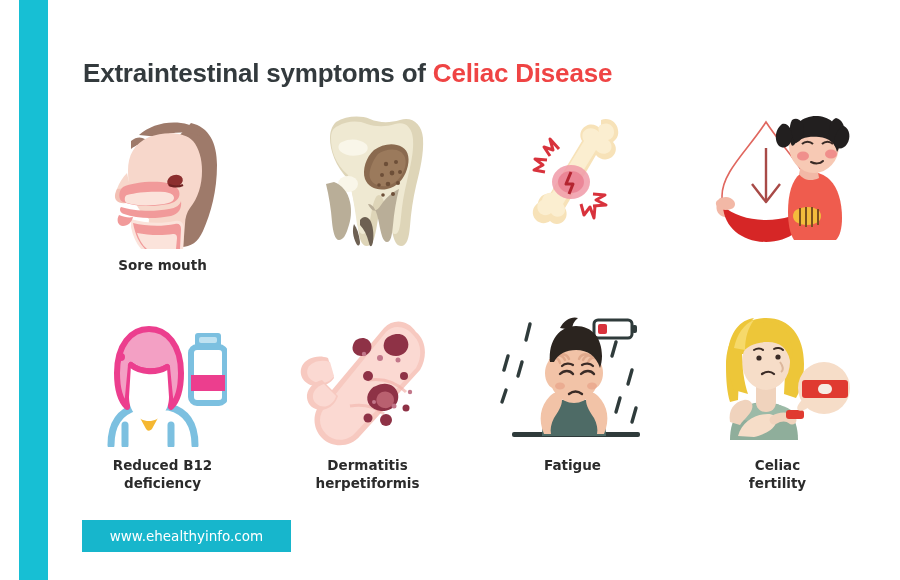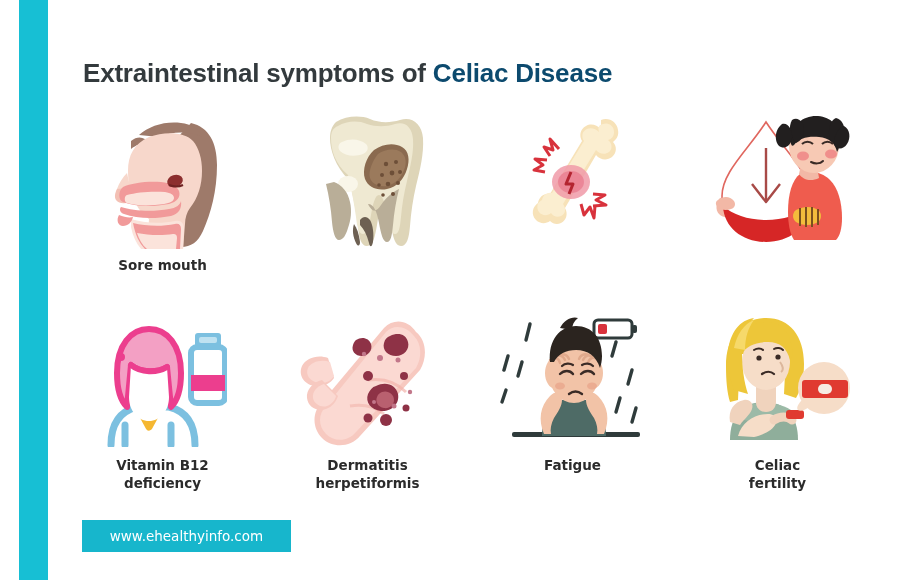--- a/index.html
+++ b/index.html
@@ -10,21 +10,21 @@
   }
   .accent-bar{
     position:absolute;left:19px;top:0;width:29px;height:580px;
     background:#17bfd4;
   }
   .title{
     position:absolute;left:83px;top:58px;
     font-size:26px;font-weight:bold;color:#333a3d;
     letter-spacing:-0.2px;white-space:nowrap;
   }
-  .title .hl{color:#0c4a6e;text-align:right;}
+  .title .hl{color:#ef4444;text-align:right;}
   .grid{
     position:absolute;left:60px;top:110px;width:820px;height:400px;
     display:grid;grid-template-columns:repeat(4,1fr);
     grid-template-rows:1fr 1fr;
   }
   .card{
     display:flex;flex-direction:column;align-items:center;
     justify-content:flex-start;
     font-weight:bold;
   }
@@ -180,21 +180,21 @@
         <path d="M32 52c10 8 26 8 36 2" fill="none" stroke="#ec3e8e" stroke-width="6" stroke-linecap="round"></path>
         <circle cx="22" cy="44" r="4" fill="#ec3e8e"></circle>
 
         <rect x="96" y="20" width="26" height="14" rx="3" fill="#7cc0e0"></rect>
         <rect x="100" y="24" width="18" height="6" rx="2" fill="#bfe2f1"></rect>
         <rect x="92" y="34" width="34" height="56" rx="6" fill="#ffffff" stroke="#7cc0e0" stroke-width="6"></rect>
         <rect x="92" y="62" width="34" height="16" fill="#ec3e8e"></rect>
       </svg>
     </div>
     <div class="caption">
-      <span>Vitamin B12</span>
+      <span>Reduced B12</span>
       <span>deficiency</span>
     </div>
   </div>
 
   <div class="card">
     <div class="art">
       <svg width="140" height="132" viewBox="0 0 140 132">
 
         <path d="M118 18c10 8 12 24 4 38L62 122c-10 12-28 12-38 2-10-10-10-26 0-36L86 14c10-10 24-8 32 4z" fill="#f7c9c0"></path>
         <path d="M116 22c8 8 8 22 2 32L58 118c-8 10-22 10-30 2-8-8-8-20 0-28L88 18c8-8 20-6 28 4z" fill="#fbd9d2"></path>

